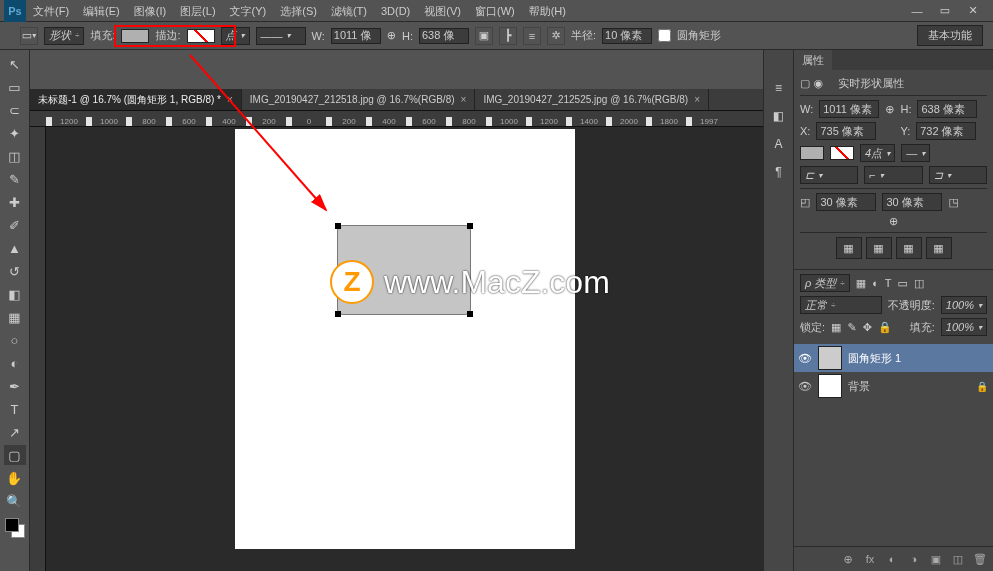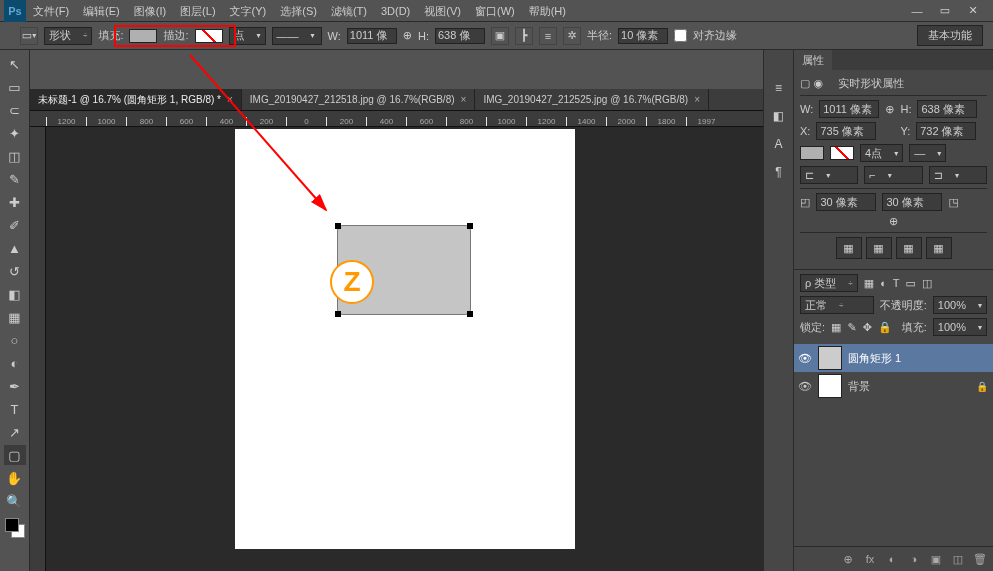--- a/index.html
+++ b/index.html
@@ -3,21 +3,21 @@
 <meta charset="utf-8">
 <style>
 * { margin: 0; padding: 0; box-sizing: border-box; font-family: "Microsoft YaHei", sans-serif; }
 body { background: #535353; width: 993px; height: 571px; overflow: hidden; color: #ccc; font-size: 11px; }
 .topbar { display: flex; align-items: center; background: #535353; height: 22px; padding: 0 4px; border-bottom: 1px solid #2a2a2a; }
 .ps-logo { width: 22px; height: 22px; background: #0c4a6e; color: #5fa8d3; display: flex; align-items: center; justify-content: center; font-weight: bold; font-size: 11px; }
 .menu-item { padding: 12px 7px; line-height: 22px; cursor: default; color: #ccc; }
 .win-controls { margin-left: auto; display: flex; gap: 8px; padding-right: 6px; }
 .win-btn { width: 20px; height: 14px; display: flex; align-items: center; justify-content: center; color: #ccc; }
 .optionsbar { display: flex; align-items: center; background: #535353; height: 28px; padding: 0 10px 0 20px; border-bottom: 1px solid #2a2a2a; gap: 6px; position: relative; }
-.opt-dropdown { background: #3c3c3c; border: 1px solid #222; padding: 1px 4px; display: flex; align-items: center; gap: 12px; height: 18px; }
+.opt-dropdown { background: #3c3c3c; border: 1px solid #222; padding: 1px 4px; display: flex; align-items: center; gap: 4px; height: 18px; font-style: italic; }
 .chev { font-size: 8px; }
 .opt-label { color: #ccc; }
 .swatch { width: 28px; height: 14px; background: #b0b0b0; border: 1px solid #222; }
 .swatch-red { width: 28px; height: 14px; background: linear-gradient(45deg, #fff 45%, red 45%, red 55%, #fff 55%); border: 1px solid #222; }
 .red-box { position: absolute; border: 2px solid red; pointer-events: none; }
 .opt-input { background: #3c3c3c; border: 1px solid #222; color: #ccc; width: 50px; height: 16px; padding: 0 2px; font-size: 11px; }
 .opt-icon { width: 18px; height: 18px; display: flex; align-items: center; justify-content: center; border: 1px solid #444; }
 .right-label { margin-left: auto; background: #3c3c3c; padding: 2px 10px; border: 1px solid #222; }
 .main { display: flex; height: calc(571px - 50px); }
 .toolbox { width: 30px; background: #535353; border-right: 1px solid #2a2a2a; display: flex; flex-direction: column; align-items: center; padding-top: 4px; gap: 3px; }
@@ -25,21 +25,21 @@
 .tool.active { background: #3c3c3c; }
 .fgbg-swatch { width: 20px; height: 20px; position: relative; margin-top: 4px; }
 .fg { width: 14px; height: 14px; background: #000; position: absolute; top: 0; left: 0; border: 1px solid #888; }
 .bg { width: 14px; height: 14px; background: #fff; position: absolute; bottom: 0; right: 0; border: 1px solid #888; }
 .workarea { flex: 1; display: flex; flex-direction: column; background: #2a2a2a; margin-top: 39px; }
 .doctabs { display: flex; background: #3c3c3c; height: 22px; border-bottom: 1px solid #111; }
 .doctab { padding: 0 8px; line-height: 22px; border-right: 1px solid #222; display: flex; align-items: center; gap: 6px; font-size: 10px; }
 .doctab.active { background: #2a2a2a; color: #eee; }
 .doctab .close { font-size: 10px; color: #aaa; }
 .rulerh { height: 16px; background: #3c3c3c; border-bottom: 1px solid #111; display: flex; align-items: flex-end; overflow: hidden; font-size: 8px; color: #aaa; padding-left: 16px; }
-.rulerh span { width: 40px; display: inline-block; text-align: center; border-left: 1px solid #e5e5e5; }
+.rulerh span { width: 40px; display: inline-block; text-align: center; border-left: 6px solid #e5e5e5; }
 .canvas-wrap { flex: 1; display: flex; }
 .rulerv { width: 16px; background: #3c3c3c; border-right: 1px solid #111; }
 .canvas { flex: 1; background: #2a2a2a; position: relative; display: flex; align-items: flex-start; justify-content: center; }
 .artboard { width: 340px; height: 420px; background: #fff; margin-top: 2px; position: relative; }
 .rect { position: absolute; left: 102px; top: 96px; width: 134px; height: 90px; background: #c5c5c5; border: 1px solid #777; border-radius: 6px; }
 .handle { position: absolute; width: 6px; height: 6px; background: #000; }
 .rect .h1{top:-3px;left:-3px}.rect .h2{top:-3px;right:-3px}.rect .h3{bottom:-3px;left:-3px}.rect .h4{bottom:-3px;right:-3px}
 .arrow-svg { position: absolute; top: 0; left: 0; pointer-events: none; }
 .watermark { position: absolute; top: 260px; left: 330px; display: flex; align-items: center; gap: 10px; pointer-events: none; }
 .wm-z { width: 44px; height: 44px; border-radius: 50%; background: #fff; border: 2px solid #f90; display: flex; align-items: center; justify-content: center; color: #f90; font-size: 28px; font-weight: bold; }
@@ -112,21 +112,21 @@
   <span>⊕</span>
   <span class="opt-label">H:</span>
   <input class="opt-input" value="638 像" style="">
   <div class="opt-icon">▣</div>
   <div class="opt-icon">┣</div>
   <div class="opt-icon">≡</div>
   <div class="opt-icon">✲</div>
   <span class="opt-label">半径:</span>
   <input class="opt-input" value="10 像素" style="">
   <input type="checkbox" style="">
-  <span class="opt-label">对齐边缘</span>
+  <span class="opt-label">圆角矩形</span>
   <div class="right-label">基本功能</div>
   <div class="red-box" style="left:114px;top:3px;width:122px;height:22px"></div>
 </div>
 
 <div class="main">
   <div class="toolbox">
     <div class="tool">↖</div>
     <div class="tool">▭</div>
     <div class="tool">⊂</div>
     <div class="tool">✦</div>
@@ -205,20 +205,21 @@
     <defs>
         <marker id="ah" markerWidth="10" markerHeight="10" refX="8" refY="3" orient="auto">
           <path d="M0,0 L0,6 L9,3 z" fill="red"></path>
         </marker>
       </defs>
     <line x1="190" y1="55" x2="326" y2="210" stroke="red" stroke-width="2" marker-end="url(#ah)"></line>
   </svg>
 
   <div class="watermark">
     <div class="wm-z">Z</div>
+    <div class="wm-text">www.MacZ.com</div>
   </div>
 
   <div class="sidecol">
     <div class="side-icon">≡</div>
     <div class="side-icon">◧</div>
     <div class="side-icon">A</div>
     <div class="side-icon">¶</div>
   </div>
 
   <div class="panels">

